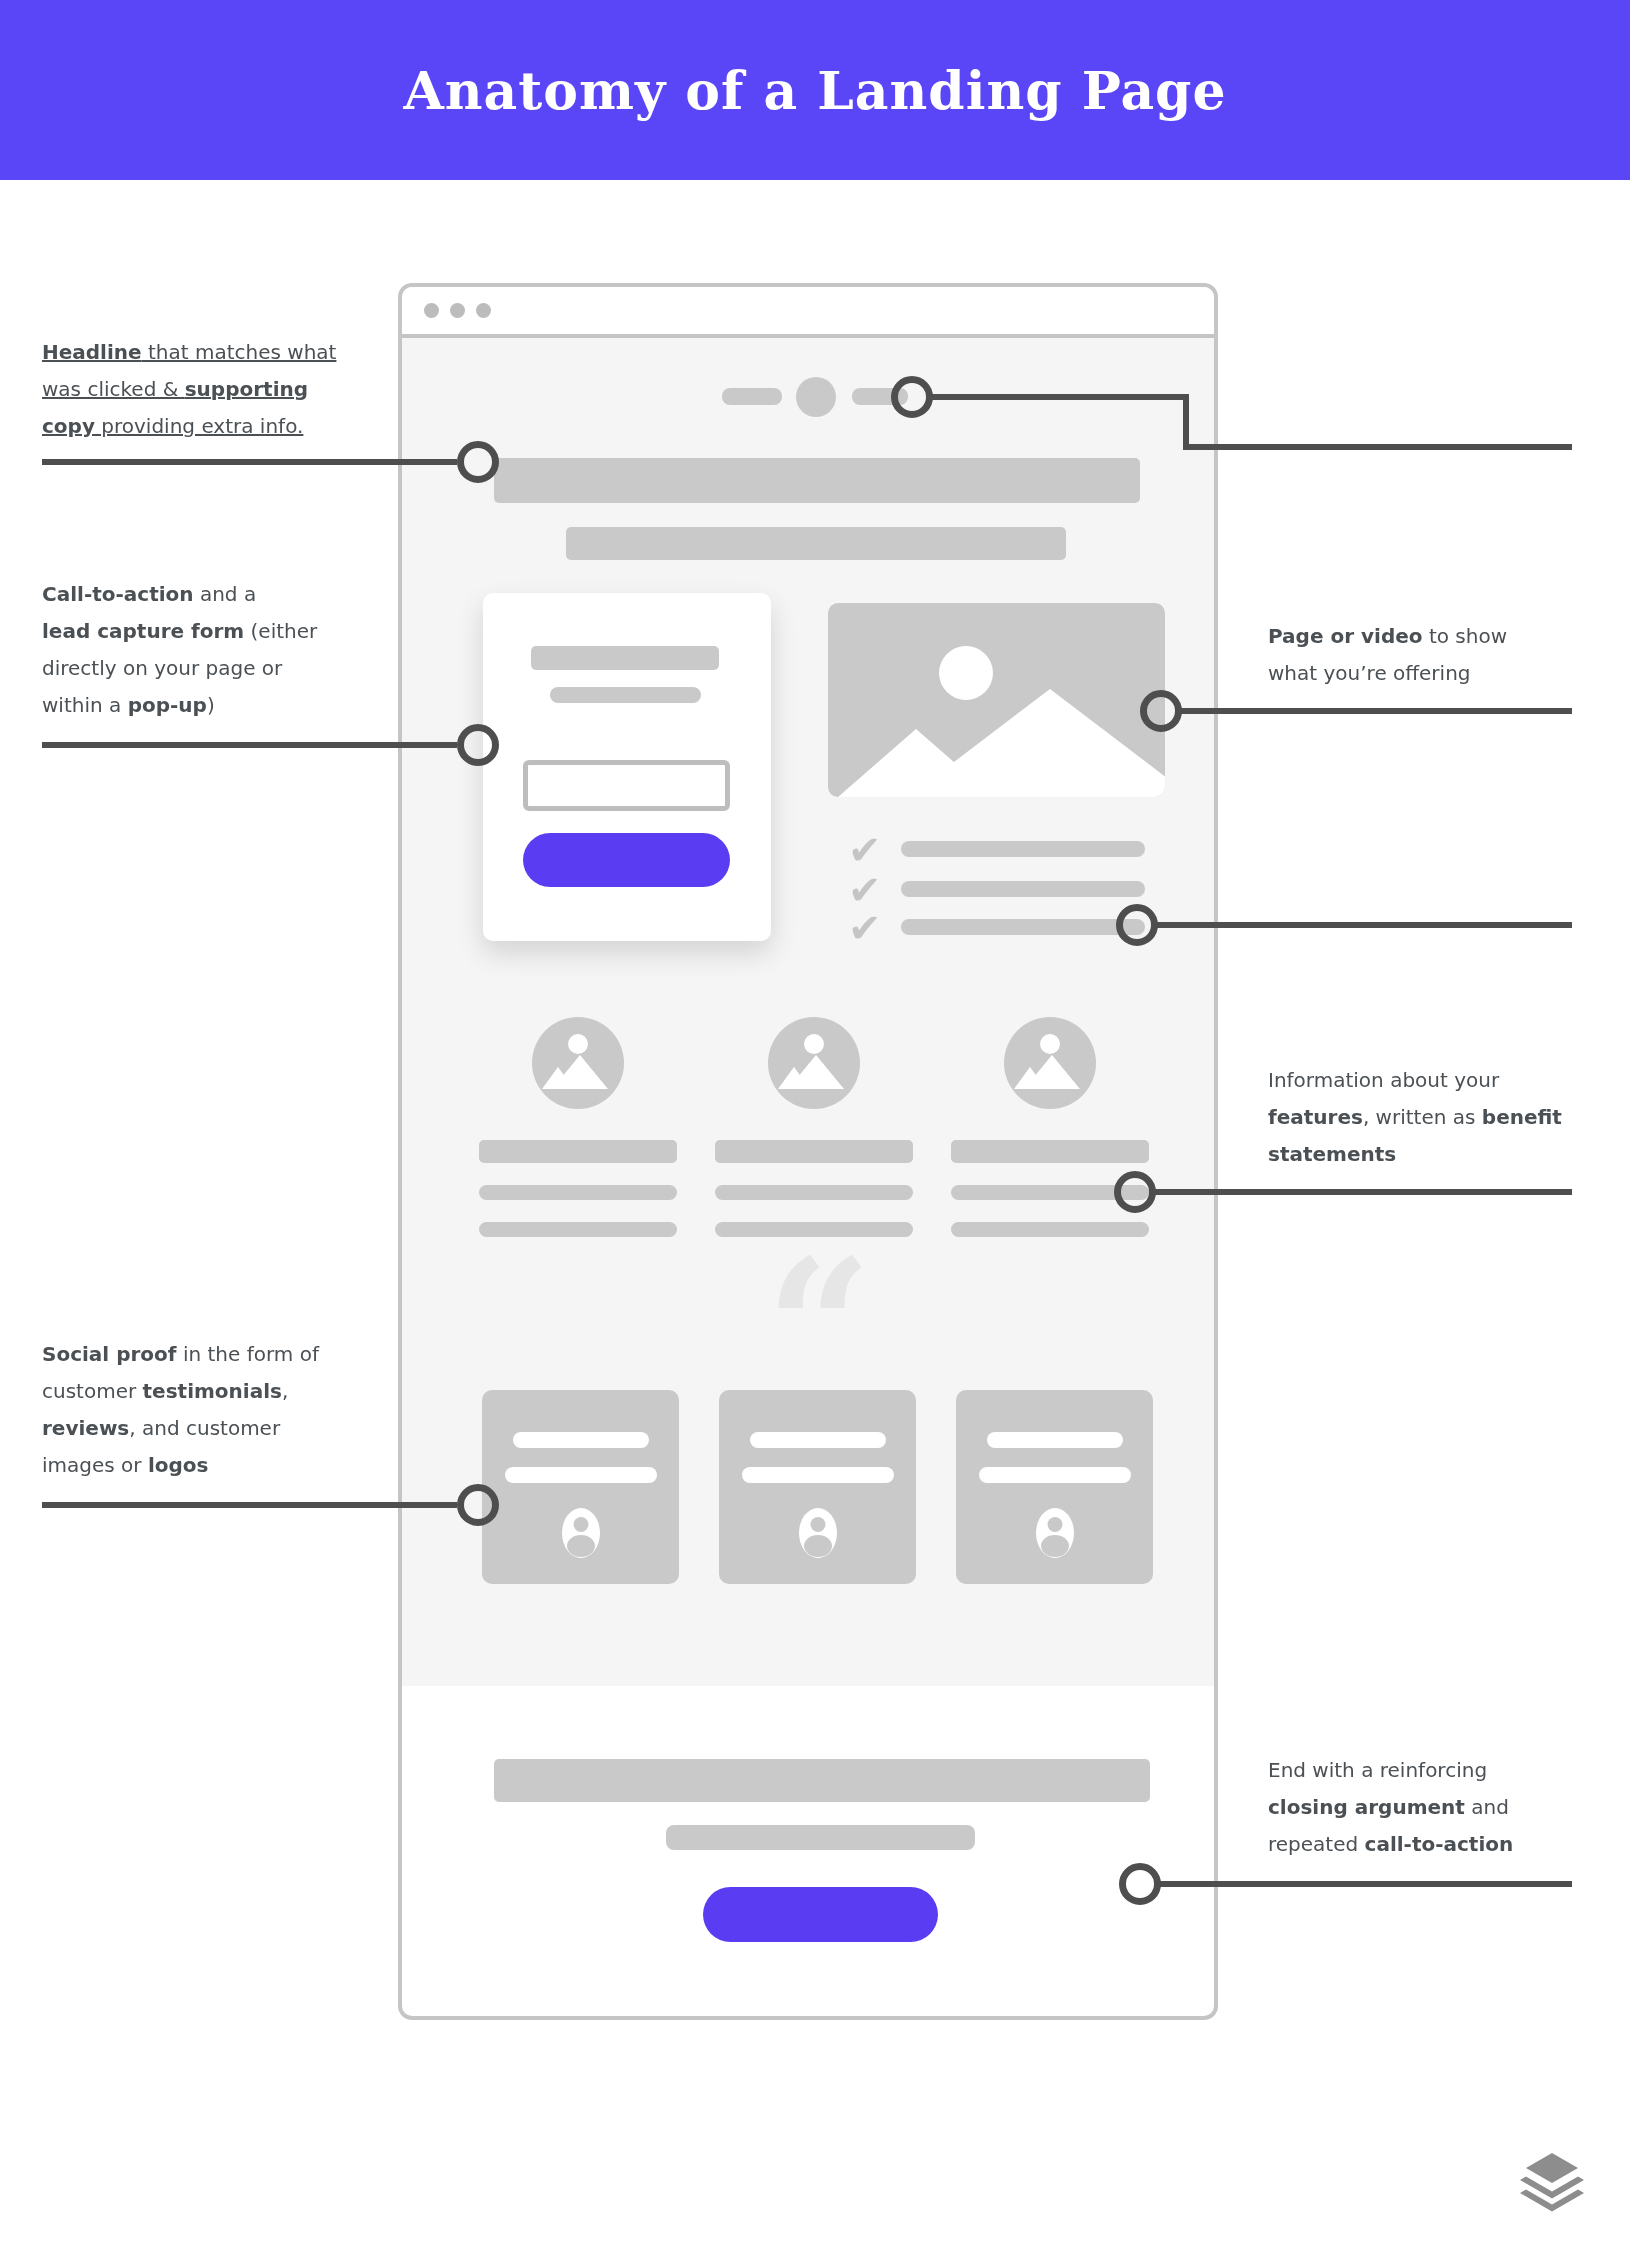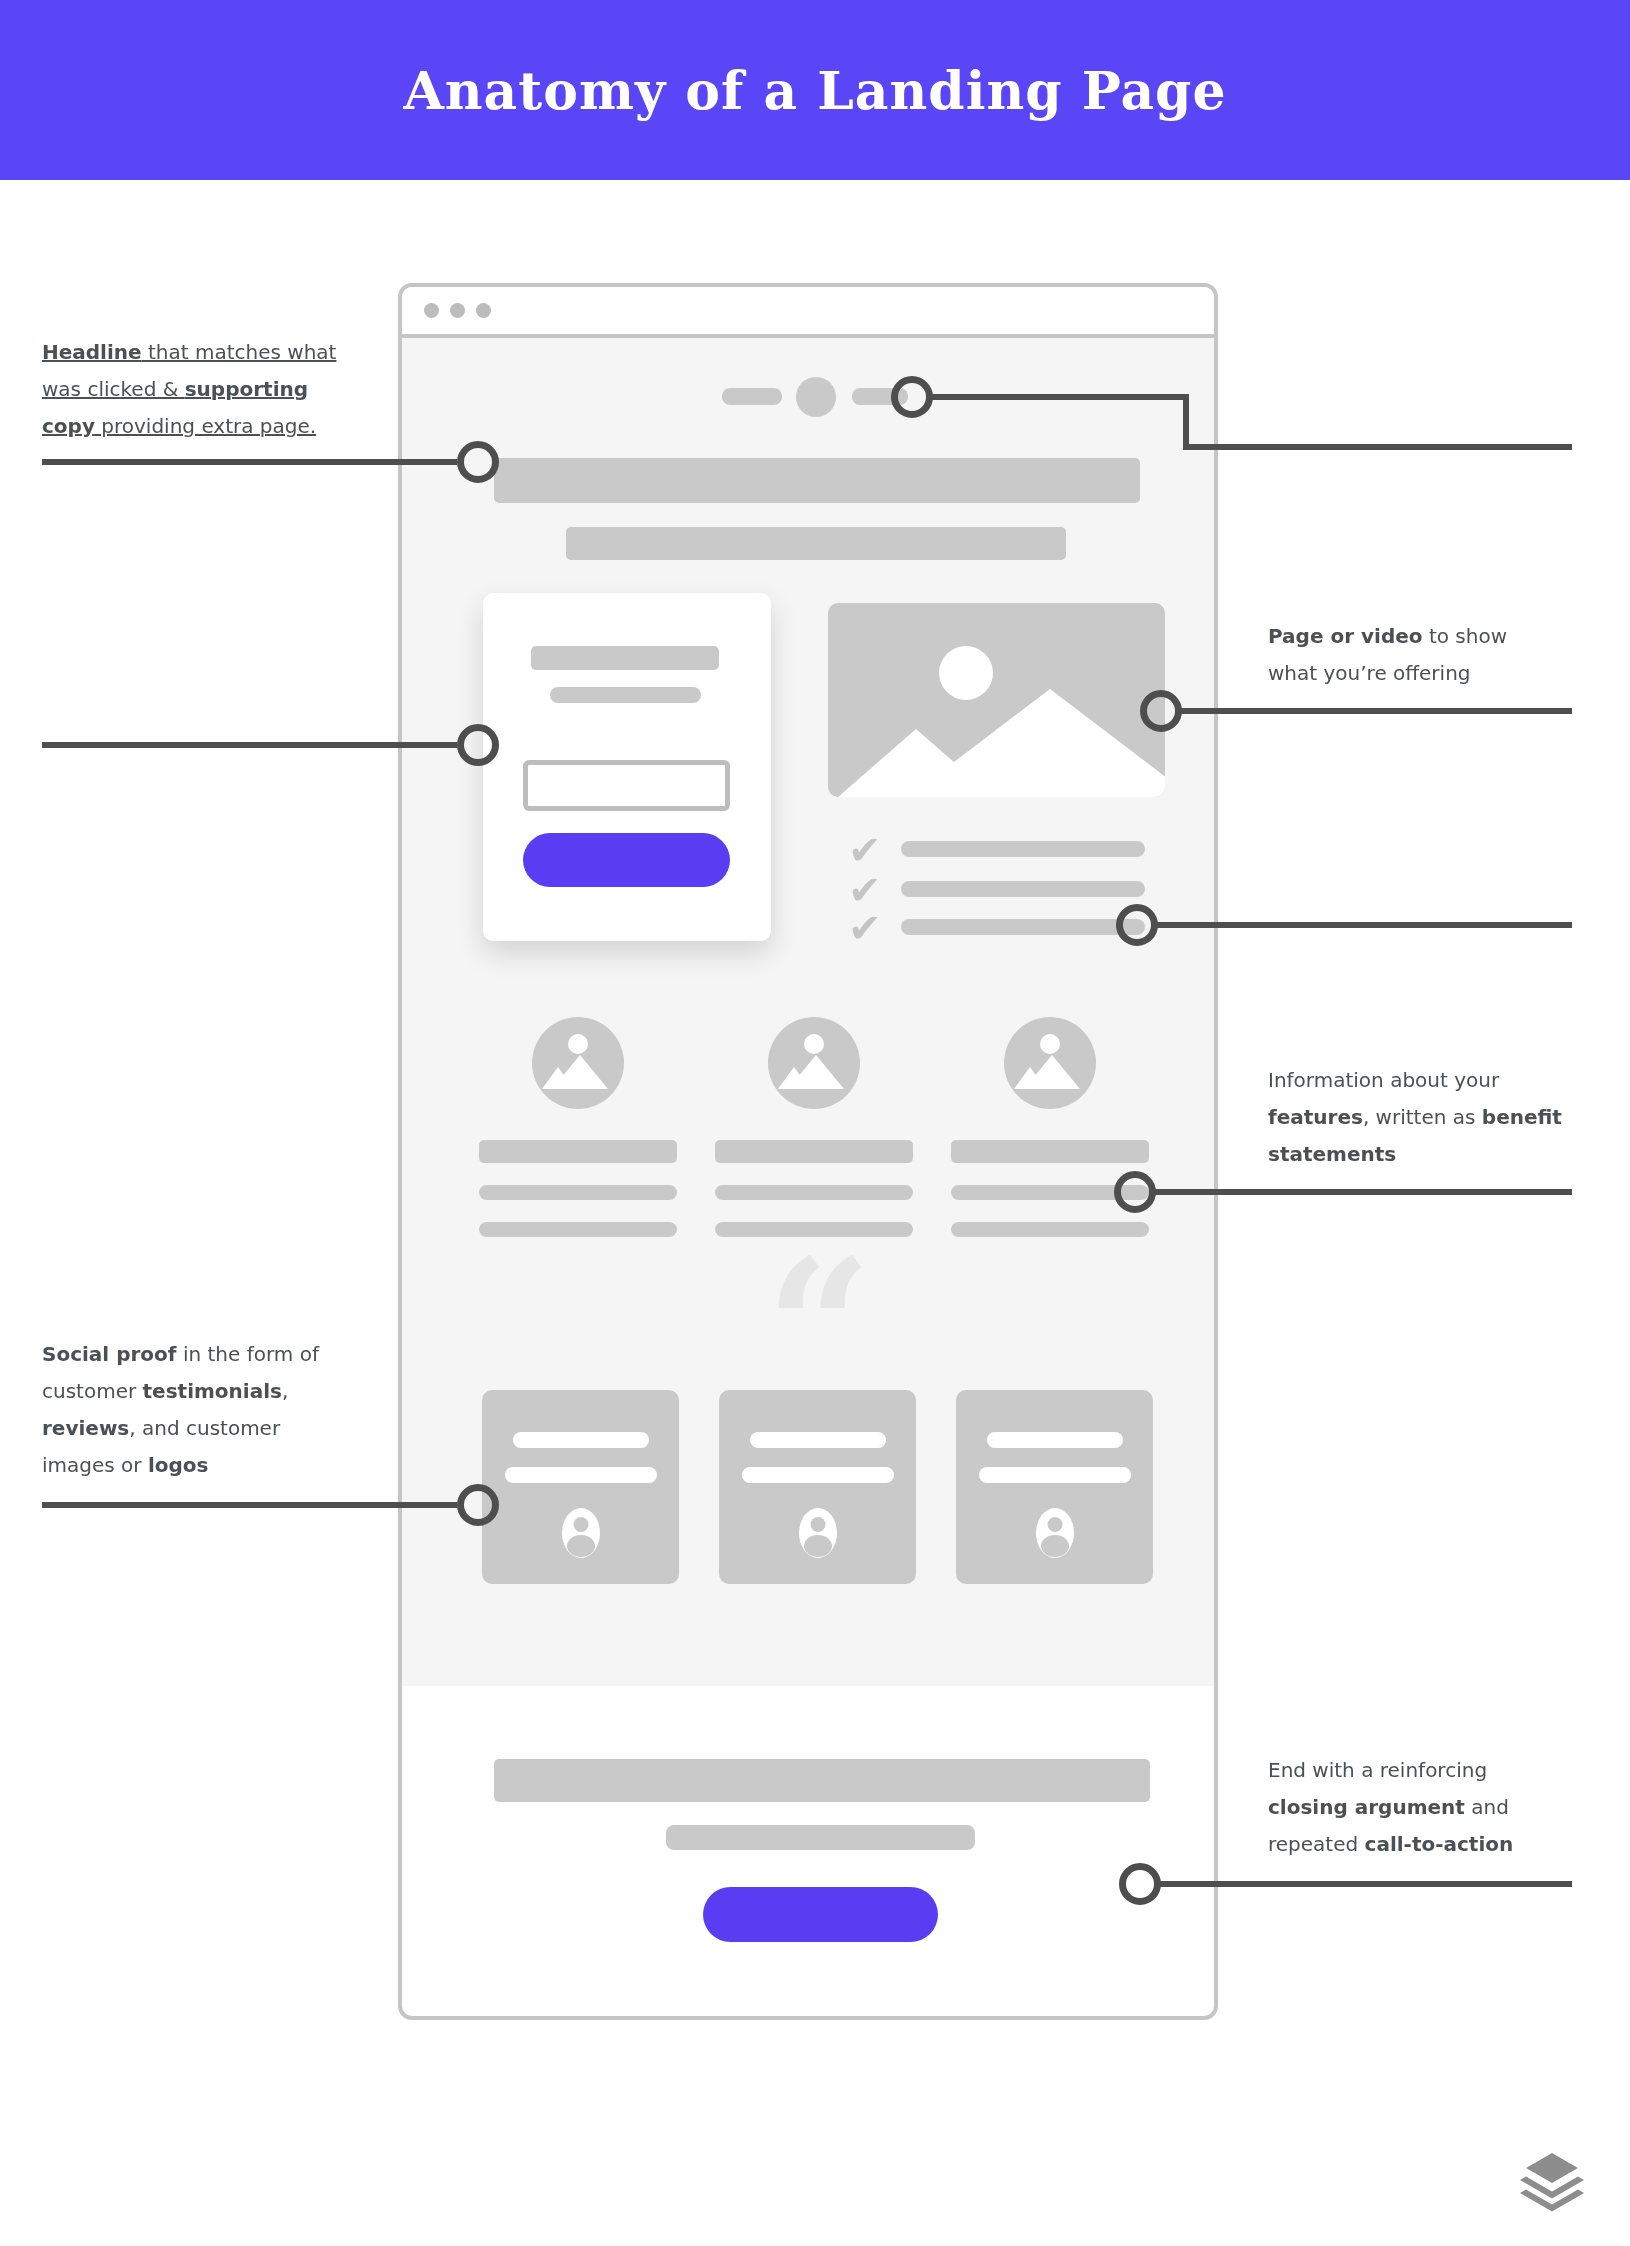--- a/index.html
+++ b/index.html
@@ -154,24 +154,30 @@
 
     <div class="wf r5" style="left:92px;top:1472px;width:656px;height:43px;"></div>
     <div class="wf r7" style="left:264px;top:1538px;width:309px;height:25px;"></div>
     <div class="pill" style="left:301px;top:1600px;width:235px;height:55px;"></div>
   </div>
 
   <div id="annotations">
       <div class="ann-text" style="left: 42px; top: 334px; width: 330px; text-decoration: underline;">
         <div><span class="b">Headline</span><span> that matches what</span></div>
         <div><span>was clicked &amp; </span><span class="b">supporting</span></div>
-        <div><span class="b">copy</span><span> providing extra page.</span></div>
+        <div><span class="b">copy</span><span> providing extra info.</span></div>
       </div>
       <div class="conn-seg" style="left: 42px; top: 459px; width: 415px; height: 6px;"></div>
       <div class="conn-circle" style="left: 457px; top: 441px;"></div>
+      <div class="ann-text" style="left: 42px; top: 576px; width: 330px;">
+        <div><span class="b">Call-to-action</span><span> and a</span></div>
+        <div><span class="b">lead capture form</span><span> (either</span></div>
+        <div><span>directly on your page or</span></div>
+        <div><span>within a </span><span class="b">pop-up</span><span>)</span></div>
+      </div>
       <div class="conn-seg" style="left: 42px; top: 742px; width: 415px; height: 6px;"></div>
       <div class="conn-circle" style="left: 457px; top: 724px;"></div>
       <div class="ann-text" style="left: 42px; top: 1336px; width: 330px;">
         <div><span class="b">Social proof</span><span> in the form of</span></div>
         <div><span>customer </span><span class="b">testimonials</span><span>,</span></div>
         <div><span class="b">reviews</span><span>, and customer</span></div>
         <div><span>images or </span><span class="b">logos</span></div>
       </div>
       <div class="conn-seg" style="left: 42px; top: 1502px; width: 415px; height: 6px;"></div>
       <div class="conn-circle" style="left: 457px; top: 1484px;"></div>

